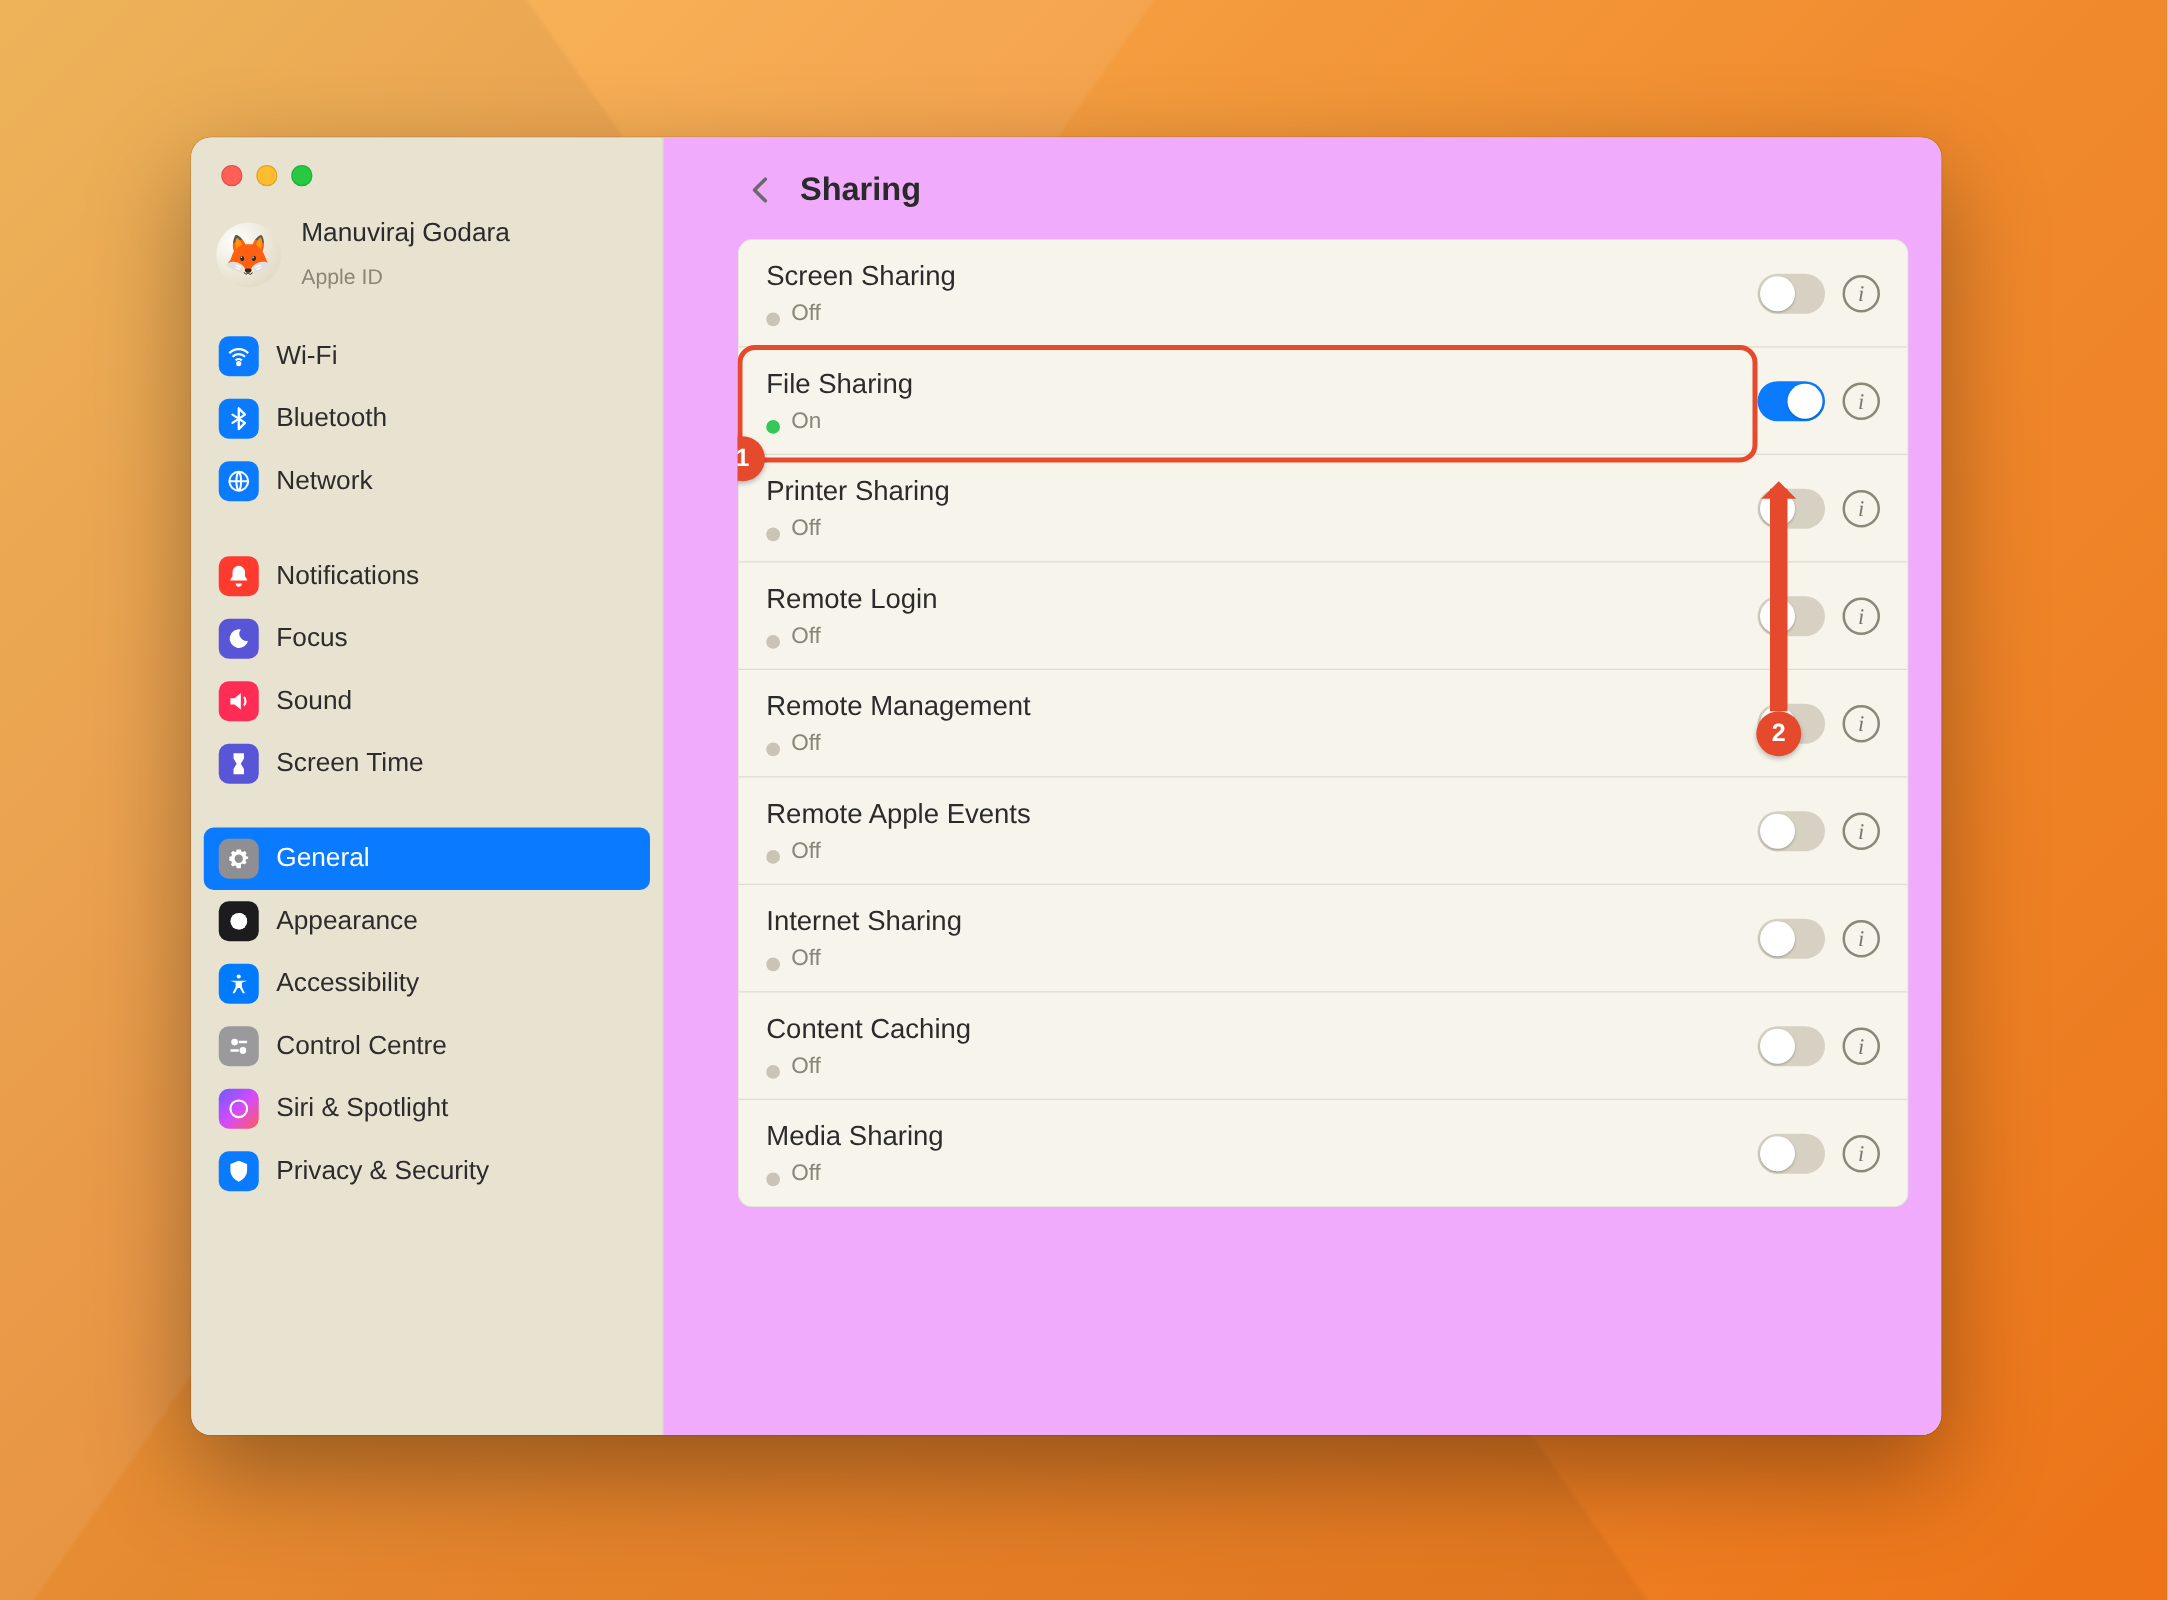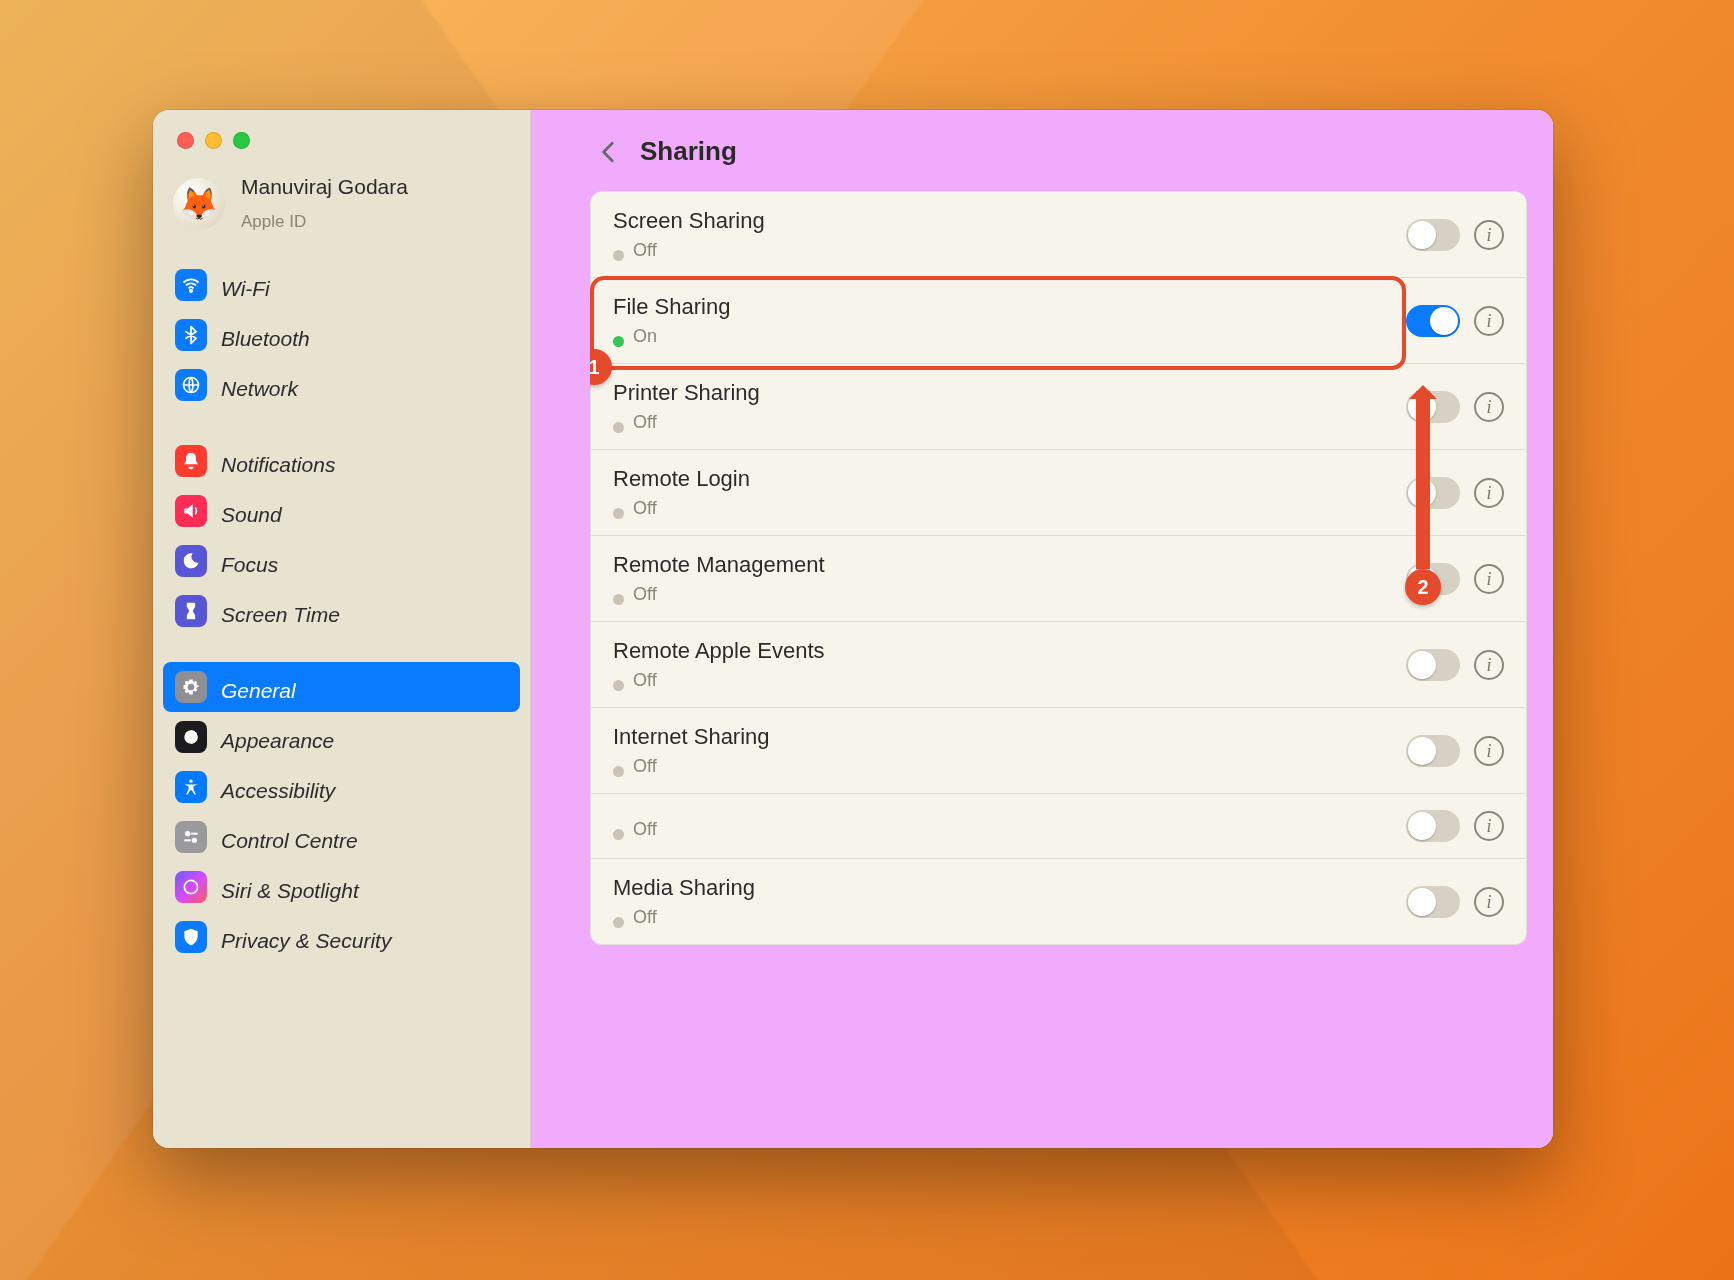--- a/index.html
+++ b/index.html
@@ -86,27 +86,26 @@
     display:flex; align-items:center; justify-content:center;
     font-size: 32px;
   }
   .acct-name { font-size:21px; color:#2b2b2b; }
   .acct-sub  { font-size:17px; color:#8a8577; margin-top:13px; }
 
   .nav { padding: 0 10px; }
   .nav-group { padding-top: 8px; }
   .nav-group + .nav-group { margin-top: 18px; }
   .nav-item {
-    display:flex; align-items:flex-end; gap:14px;
+    display:flex; align-items:center; gap:14px;
     padding: 9px 12px;
     border-radius: 8px;
     font-size: 21px;
     color:#2c2c2c;
     cursor: default;
-    font-style: italic;
   }
   .nav-item.selected {
     background:#0a7bff;
     color:#fff;
   }
   .nav-item.selected .icon-box { filter:none; }
   .icon-box {
     width: 32px; height:32px; border-radius:8px;
     display:flex; align-items:center; justify-content:center;
     color:#fff;
@@ -280,35 +279,35 @@
       <div class="nav-group">
         <div class="nav-item">
           <span class="icon-box bg-red">
             <svg viewBox="0 0 24 24" fill="currentColor">
                 <path d="M12 2a6 6 0 0 0-6 6v4l-2 3v1h16v-1l-2-3V8a6 6 0 0 0-6-6Zm0 20a3 3 0 0 0 3-3H9a3 3 0 0 0 3 3Z"></path>
               </svg>
           </span>
           <span>Notifications</span>
         </div>
         <div class="nav-item">
+          <span class="icon-box bg-purple">
+            <svg viewBox="0 0 24 24" fill="currentColor">
+                <path d="M14 3a9 9 0 1 0 7 11 7 7 0 0 1-7-11Z"></path>
+              </svg>
+          </span>
+          <span>Focus</span>
+        </div>
+        <div class="nav-item">
           <span class="icon-box bg-pink">
             <svg viewBox="0 0 24 24" fill="currentColor">
                 <path d="M4 9v6h4l6 5V4L8 9H4Z"></path>
                 <path d="M17 8c2 2 2 6 0 8" fill="none" stroke="currentColor" stroke-width="2"></path>
               </svg>
           </span>
           <span>Sound</span>
-        </div>
-        <div class="nav-item">
-          <span class="icon-box bg-purple">
-            <svg viewBox="0 0 24 24" fill="currentColor">
-                <path d="M14 3a9 9 0 1 0 7 11 7 7 0 0 1-7-11Z"></path>
-              </svg>
-          </span>
-          <span>Focus</span>
         </div>
         <div class="nav-item">
           <span class="icon-box bg-purple">
             <svg viewBox="0 0 24 24" fill="currentColor">
                 <path d="M7 2h10v5l-3 5 3 5v5H7v-5l3-5-3-5V2Z"></path>
               </svg>
           </span>
           <span>Screen Time</span>
         </div>
       </div>
@@ -455,20 +454,21 @@
               <div class="row-sub">
                 <span class="status-dot"></span>
                 <span>Off</span>
               </div>
             </div>
             <div class="toggle"></div>
             <div class="info-btn">i</div>
           </div>
           <div class="row">
             <div class="row-text">
+              <div class="row-title">Content Caching</div>
               <div class="row-sub">
                 <span class="status-dot"></span>
                 <span>Off</span>
               </div>
             </div>
             <div class="toggle"></div>
             <div class="info-btn">i</div>
           </div>
           <div class="row">
             <div class="row-text">

